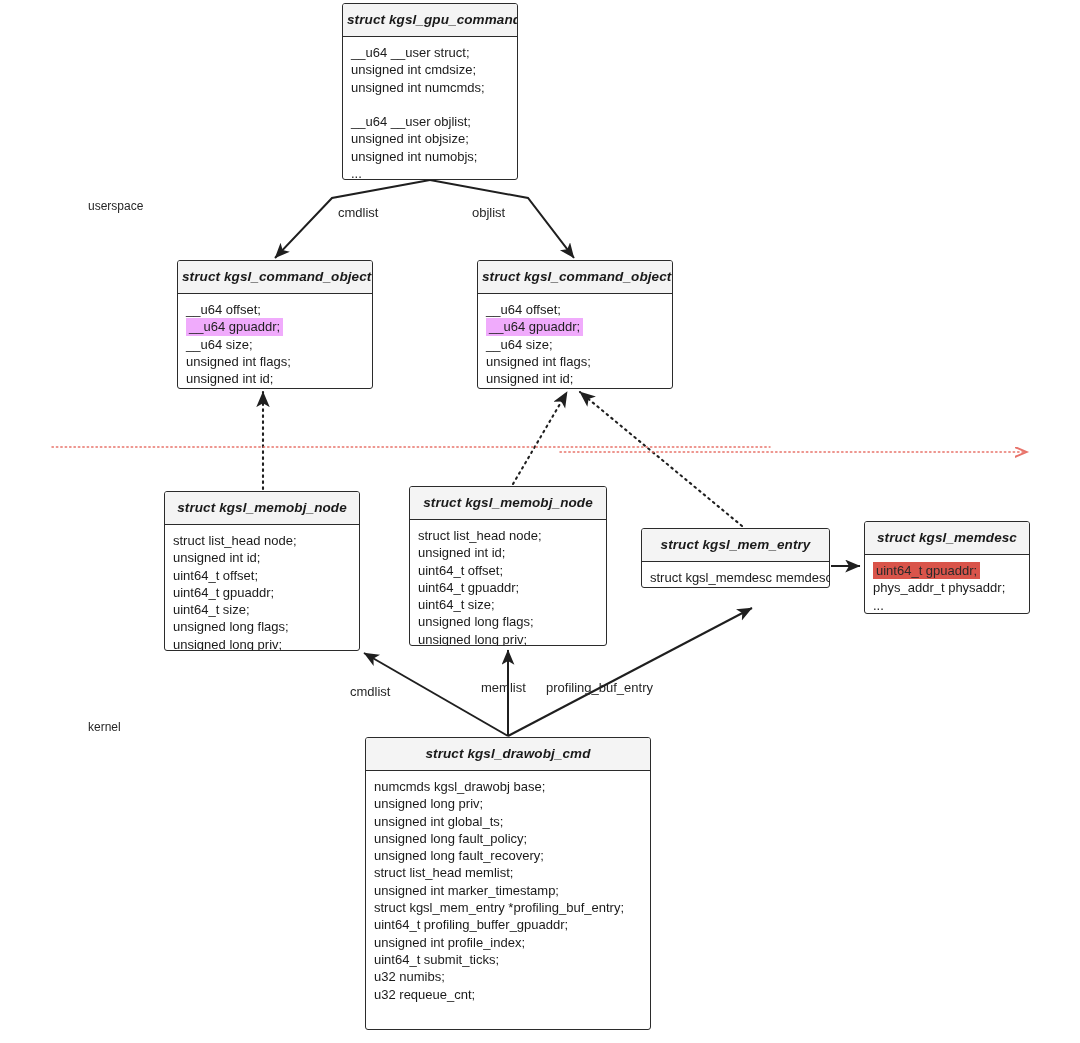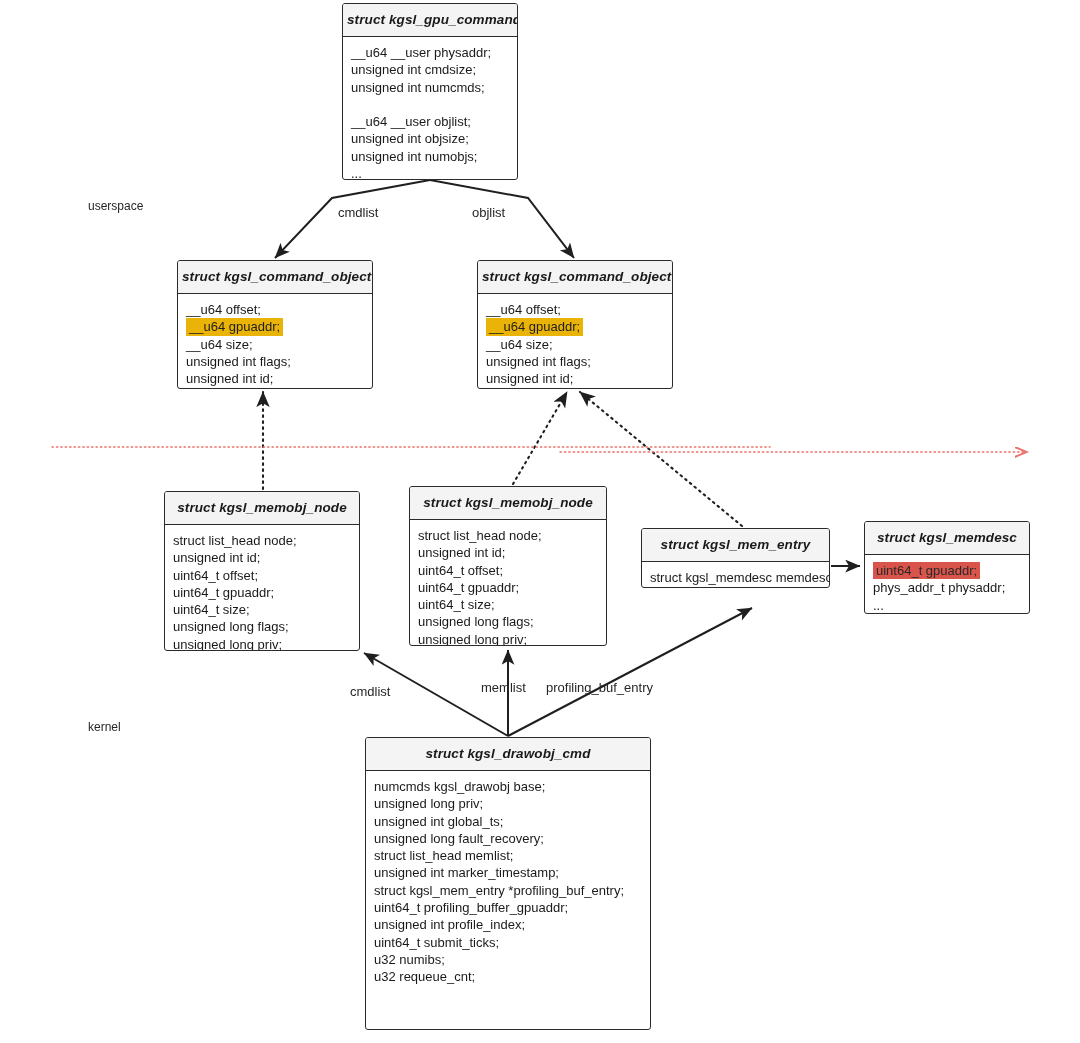--- a/index.html
+++ b/index.html
@@ -36,21 +36,21 @@
   .struct-fields{
     padding:7px 0 7px 0;
     font-size:13px;
     line-height:17.3px;
   }
   .fld{
     padding:0 6px 0 8px;
     white-space:pre;
   }
   .fld.hl-dark{
-    background:#eab308;
+    background:#f0abfc;
     color:#1f1f1f;
     display:inline-block;
     padding:0 3px 0 3px;
     margin-left:8px;
   }
   .fld.hl-light{
     background:#d9544a;
     color:#2a2a2a;
     display:inline-block;
     padding:0 3px 0 3px;
@@ -117,21 +117,21 @@
   <div class="edge-label" style="left:338px;top:205px;">cmdlist</div>
   <div class="edge-label" style="left:472px;top:205px;">objlist</div>
   <div class="edge-label" style="left:350px;top:684px;">cmdlist</div>
   <div class="edge-label" style="left:481px;top:680px;">memlist</div>
   <div class="edge-label" style="left:546px;top:680px;">profiling_buf_entry</div>
 
   <div id="boxes">
       <div class="struct-box" style="left: 342px; top: 3px; width: 176px; height: 177px;">
         <div class="struct-title">struct kgsl_gpu_command</div>
         <div class="struct-fields">
-          <div class="fld-row"><span class="fld">__u64 __user physaddr;</span></div>
+          <div class="fld-row"><span class="fld">__u64 __user struct;</span></div>
           <div class="fld-row"><span class="fld">unsigned int cmdsize;</span></div>
           <div class="fld-row"><span class="fld">unsigned int numcmds;</span></div>
           <div class="fld blank"></div>
           <div class="fld-row"><span class="fld">__u64 __user objlist;</span></div>
           <div class="fld-row"><span class="fld">unsigned int objsize;</span></div>
           <div class="fld-row"><span class="fld">unsigned int numobjs;</span></div>
           <div class="fld-row"><span class="fld">...</span></div>
         </div>
       </div>
       <div class="struct-box" style="left: 177px; top: 260px; width: 196px; height: 129px;">
@@ -192,20 +192,21 @@
           <div class="fld-row"><span class="fld">phys_addr_t physaddr;</span></div>
           <div class="fld-row"><span class="fld">...</span></div>
         </div>
       </div>
       <div class="struct-box" style="left: 365px; top: 737px; width: 286px; height: 293px;">
         <div class="struct-title">struct kgsl_drawobj_cmd</div>
         <div class="struct-fields">
           <div class="fld-row"><span class="fld">numcmds kgsl_drawobj base;</span></div>
           <div class="fld-row"><span class="fld">unsigned long priv;</span></div>
           <div class="fld-row"><span class="fld">unsigned int global_ts;</span></div>
+          <div class="fld-row"><span class="fld">unsigned long fault_policy;</span></div>
           <div class="fld-row"><span class="fld">unsigned long fault_recovery;</span></div>
           <div class="fld-row"><span class="fld">struct list_head memlist;</span></div>
           <div class="fld-row"><span class="fld">unsigned int marker_timestamp;</span></div>
           <div class="fld-row"><span class="fld">struct kgsl_mem_entry *profiling_buf_entry;</span></div>
           <div class="fld-row"><span class="fld">uint64_t profiling_buffer_gpuaddr;</span></div>
           <div class="fld-row"><span class="fld">unsigned int profile_index;</span></div>
           <div class="fld-row"><span class="fld">uint64_t submit_ticks;</span></div>
           <div class="fld-row"><span class="fld">u32 numibs;</span></div>
           <div class="fld-row"><span class="fld">u32 requeue_cnt;</span></div>
         </div>

